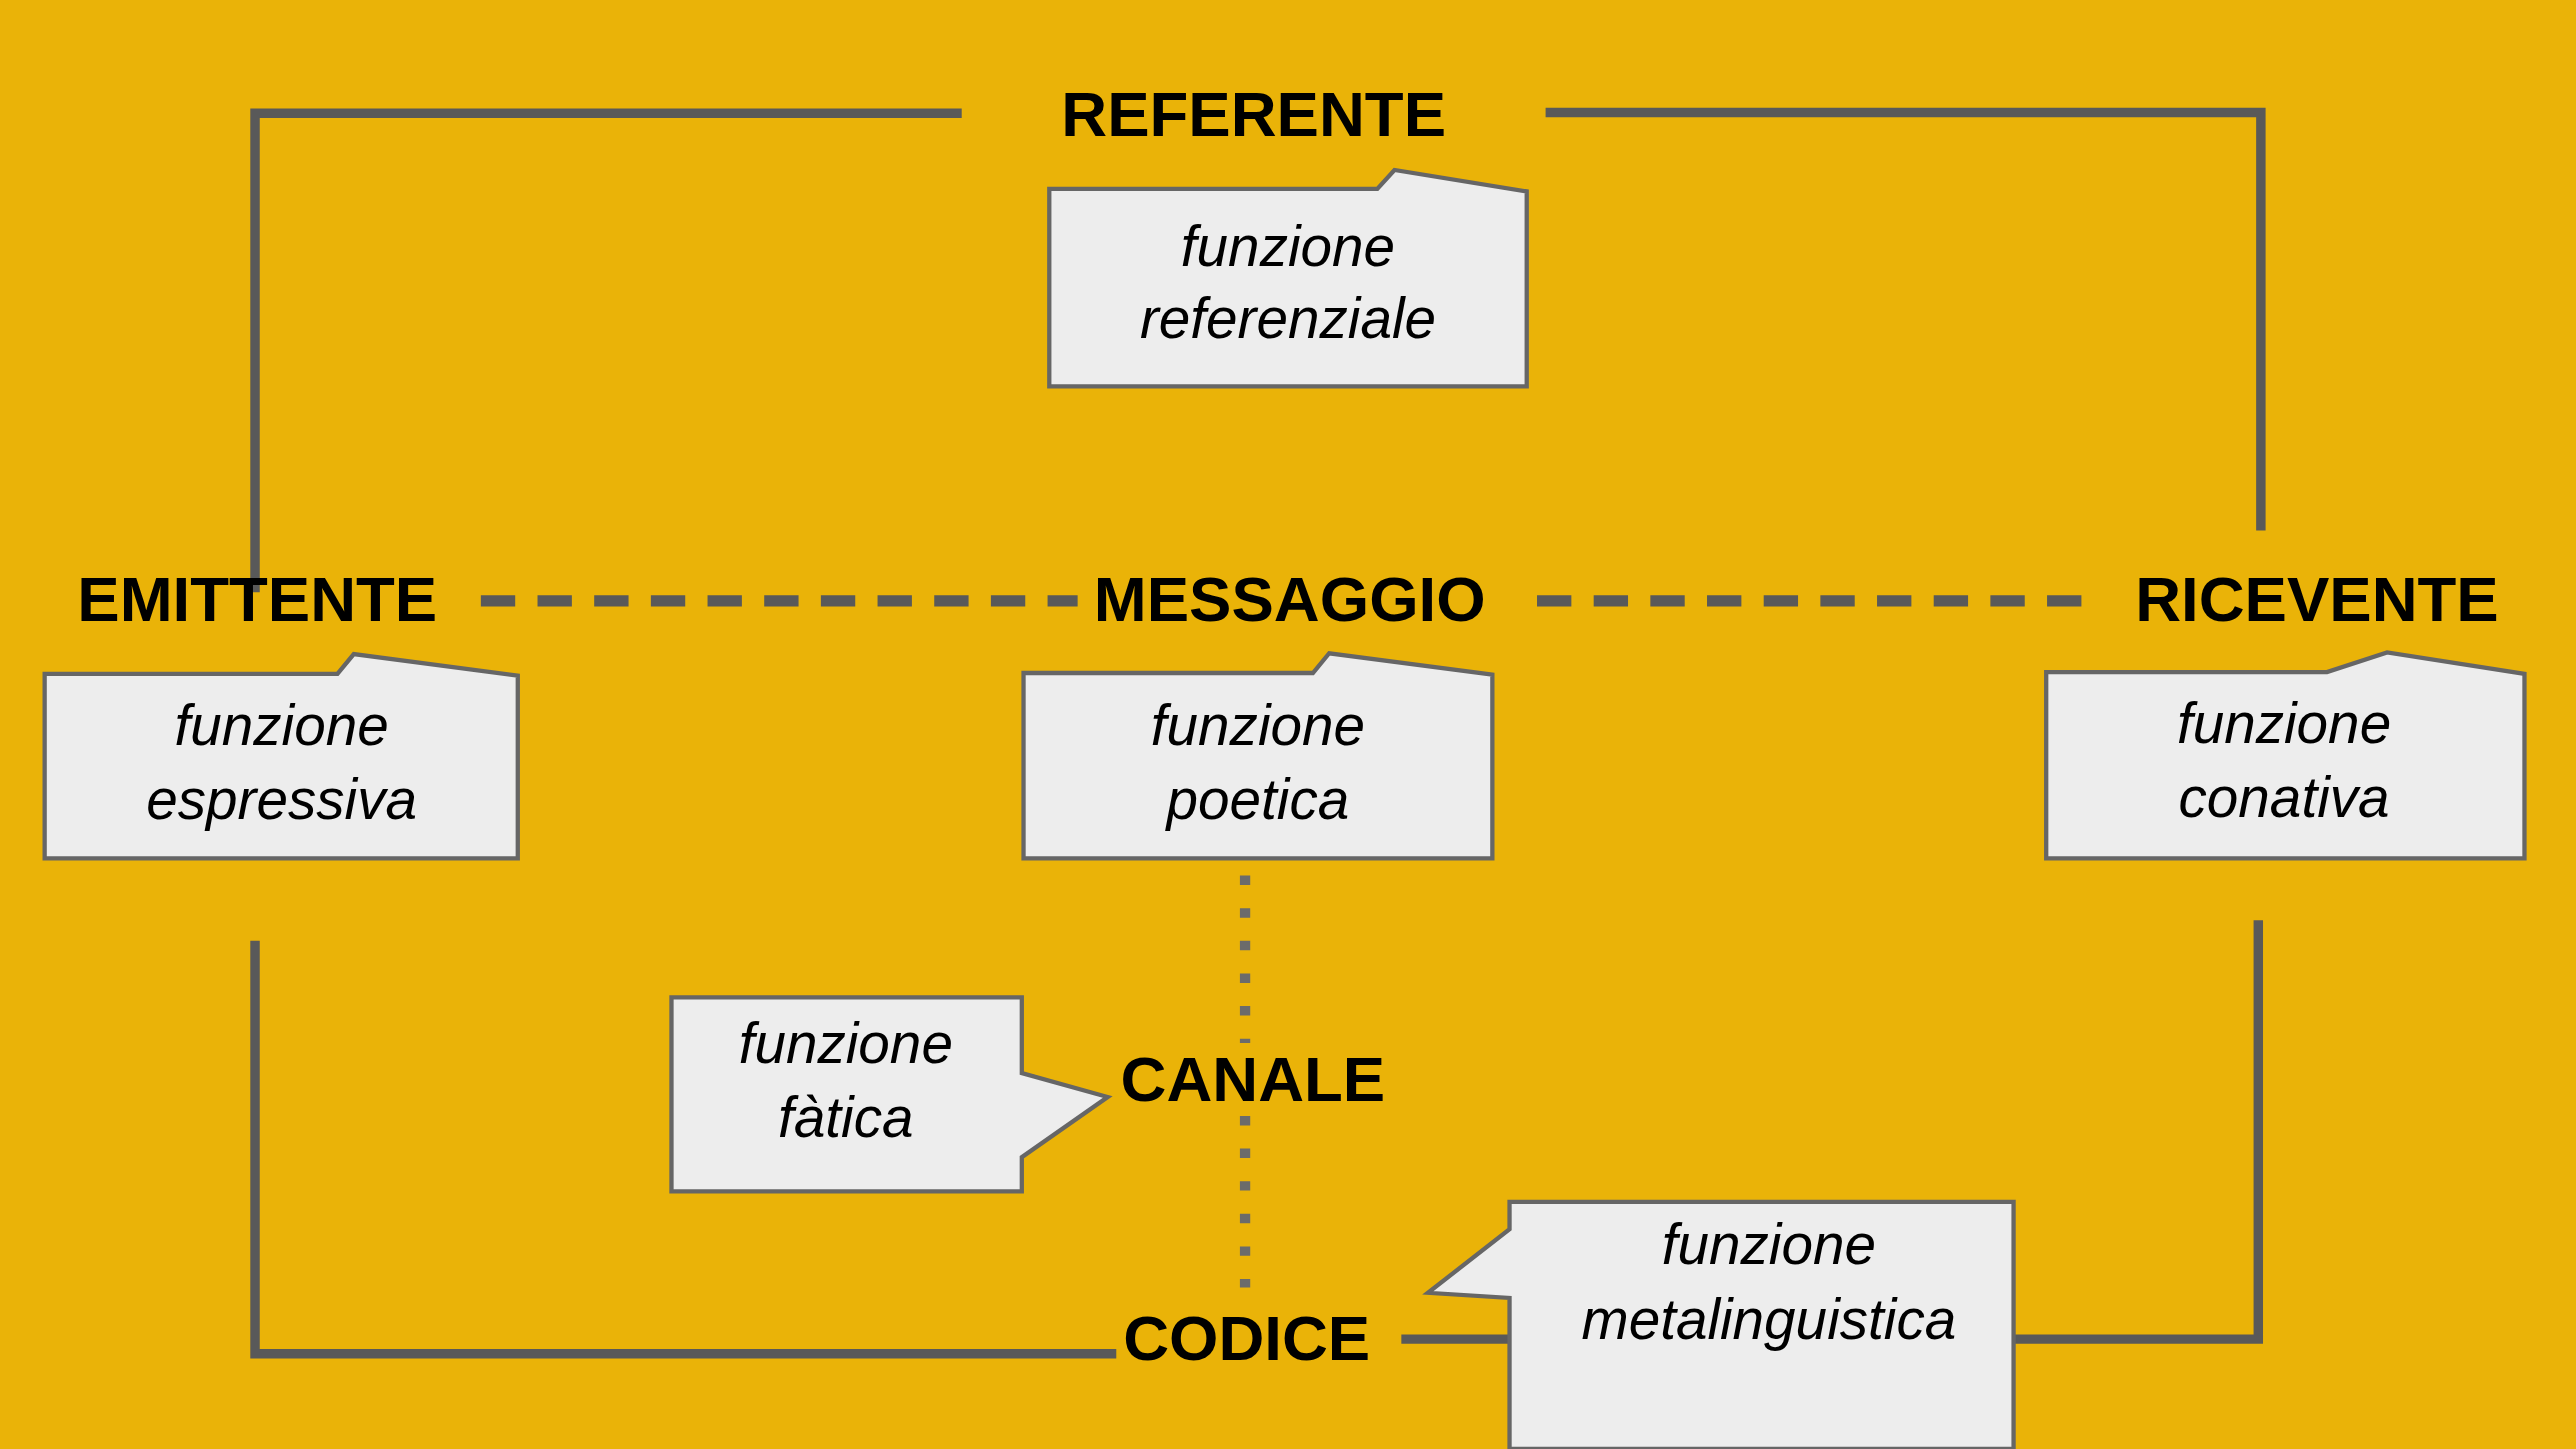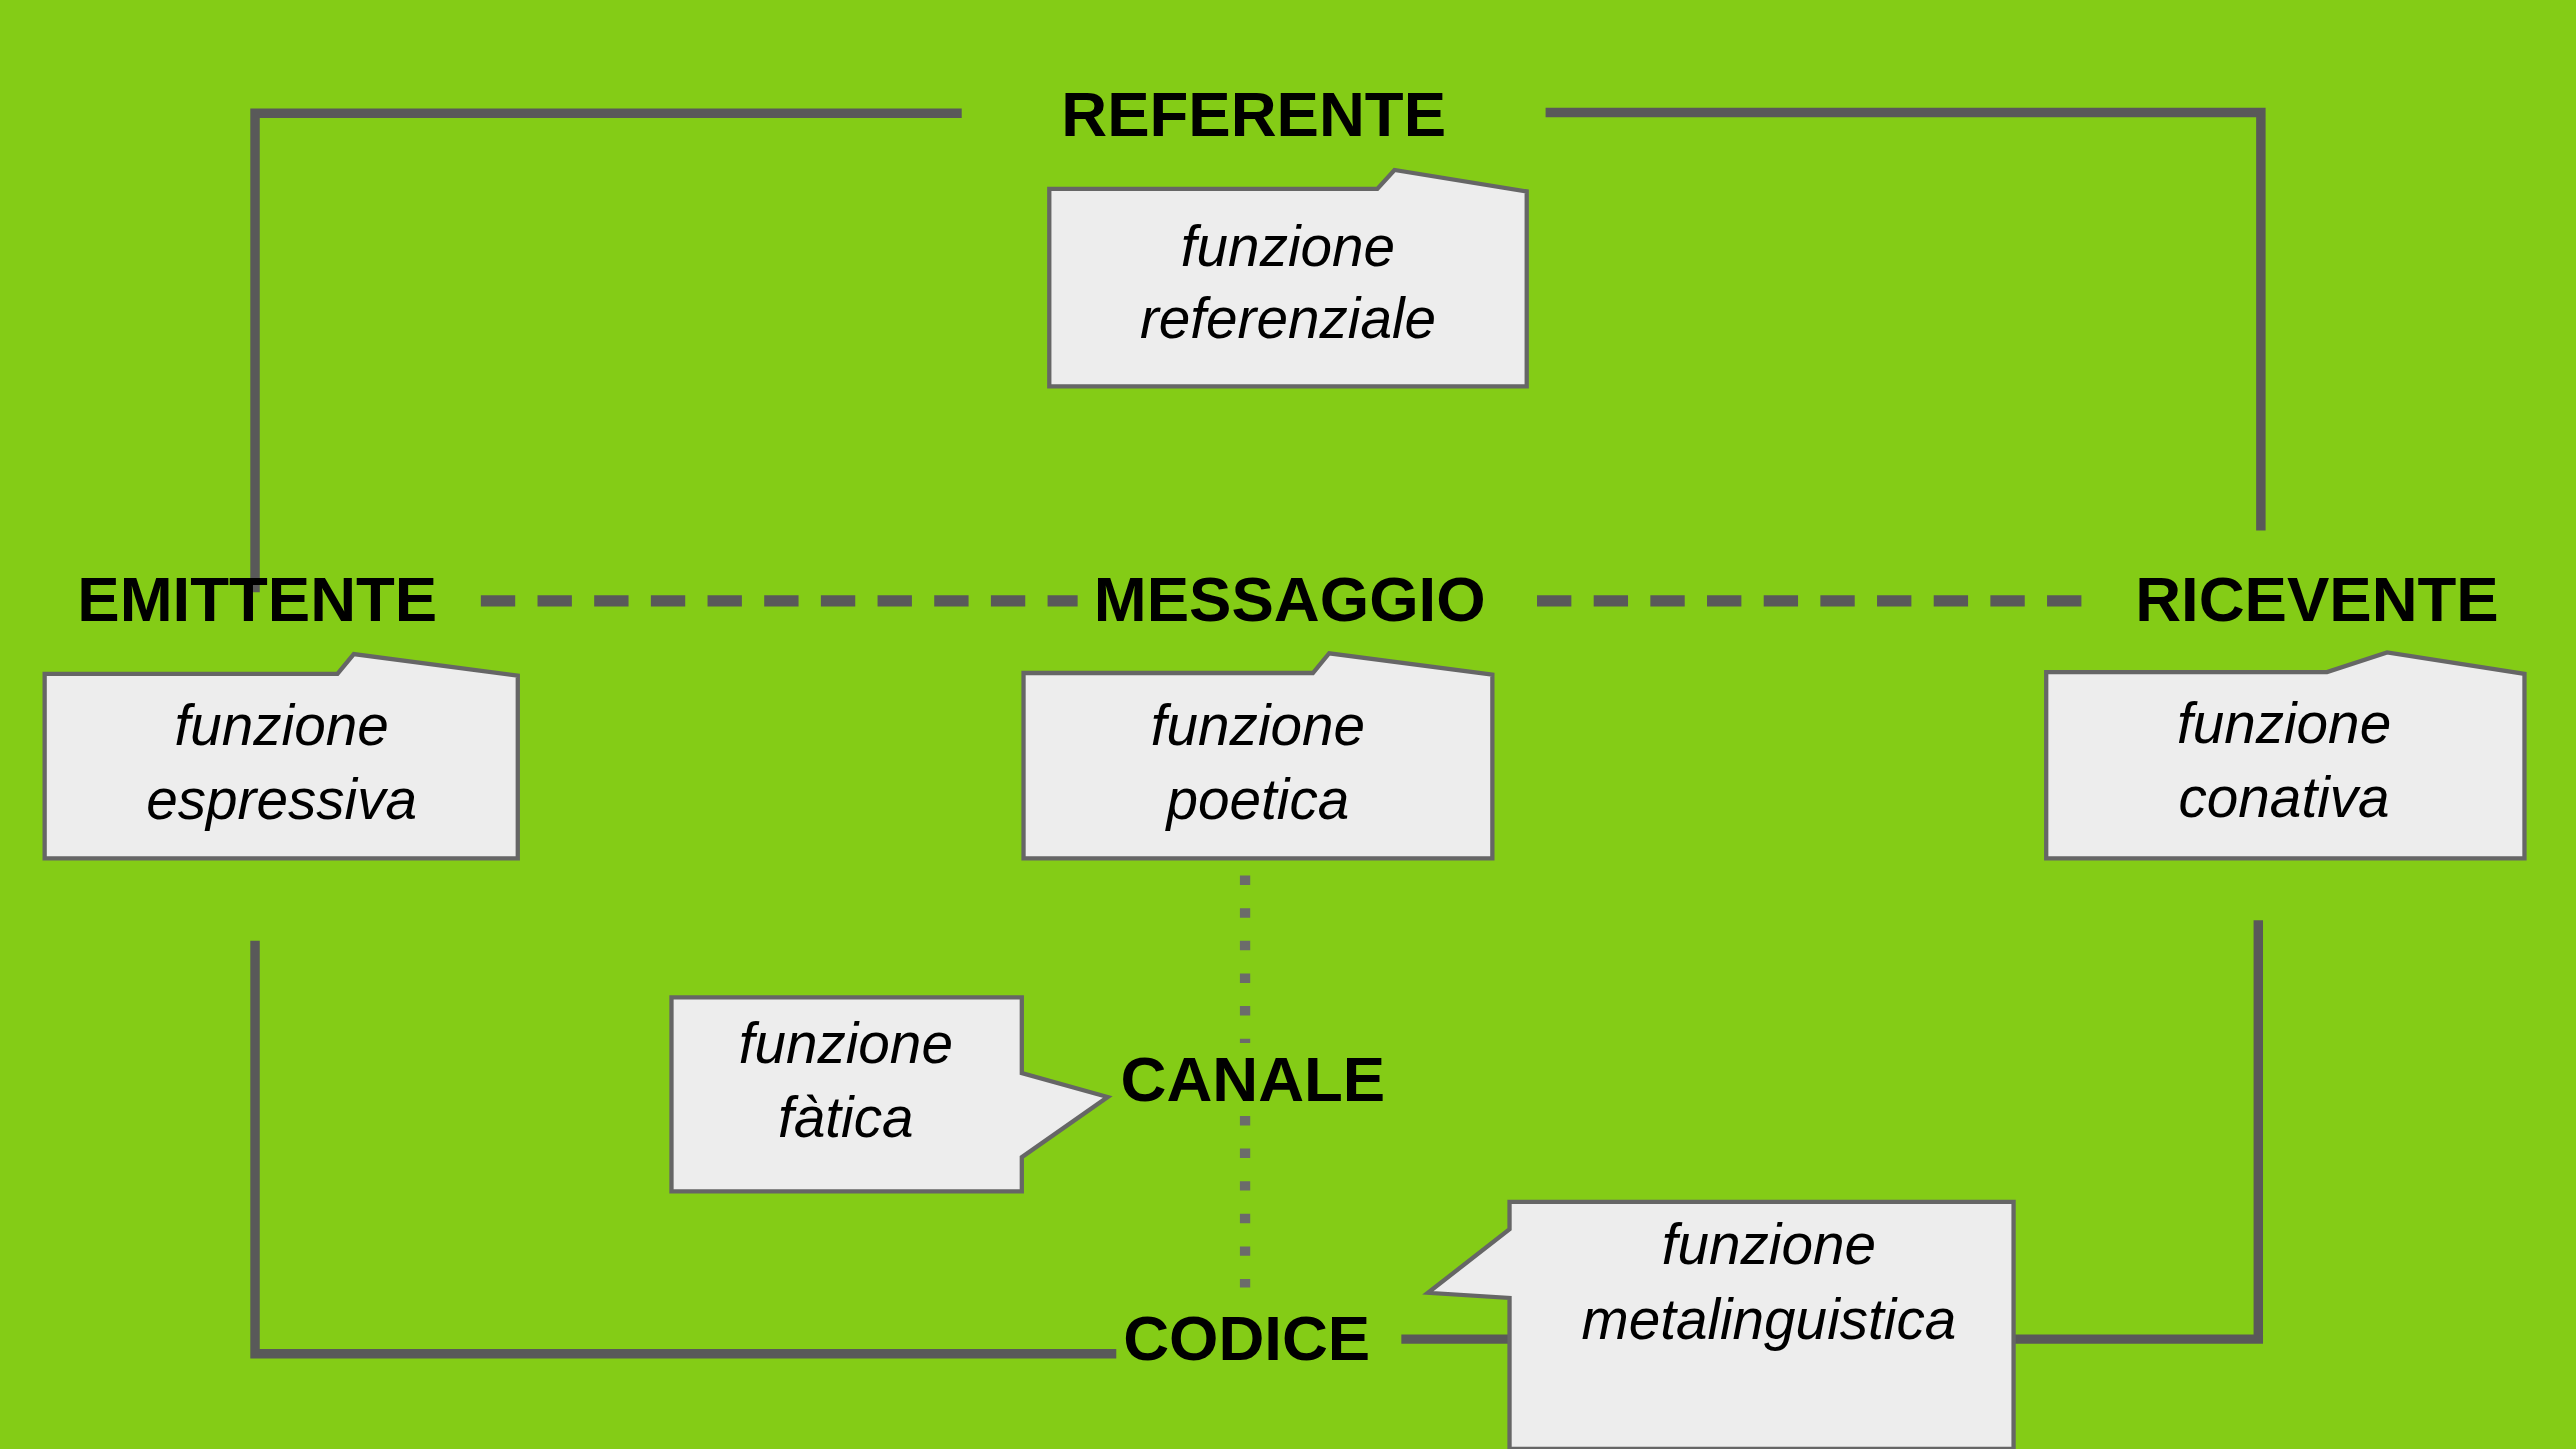--- a/index.html
+++ b/index.html
@@ -11,21 +11,21 @@
   body {
     width: 2576px;
     height: 1449px;
     overflow: hidden;
     font-family: "Liberation Sans", sans-serif;
   }
   #diagram-root {
     position: relative;
     width: 2576px;
     height: 1449px;
-    background: #84cc16;
+    background: #eab308;
   }
   svg.layer {
     position: absolute;
     top: 0;
     left: 0;
     width: 2576px;
     height: 1449px;
   }
   .node-label {
     font-family: "Liberation Sans", sans-serif;

